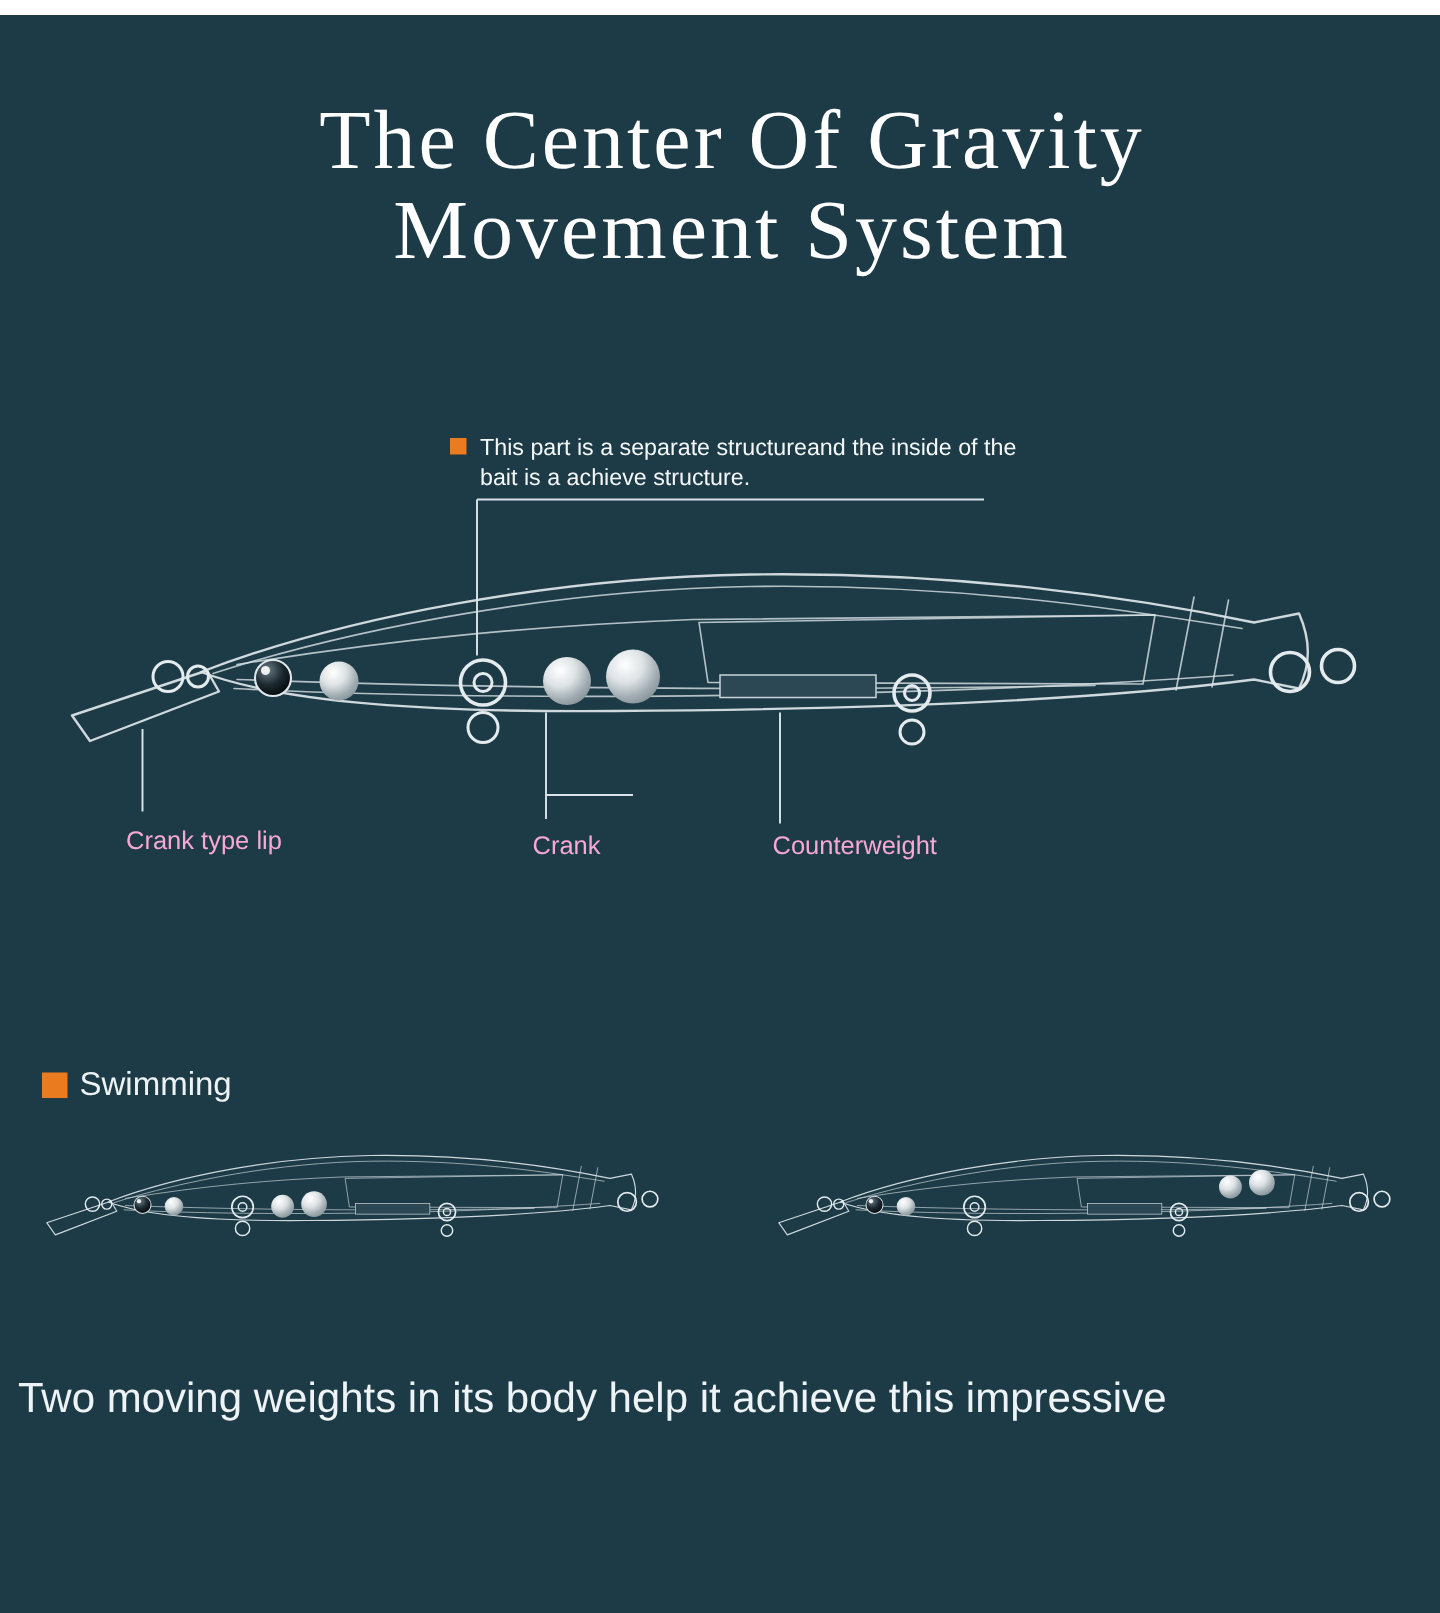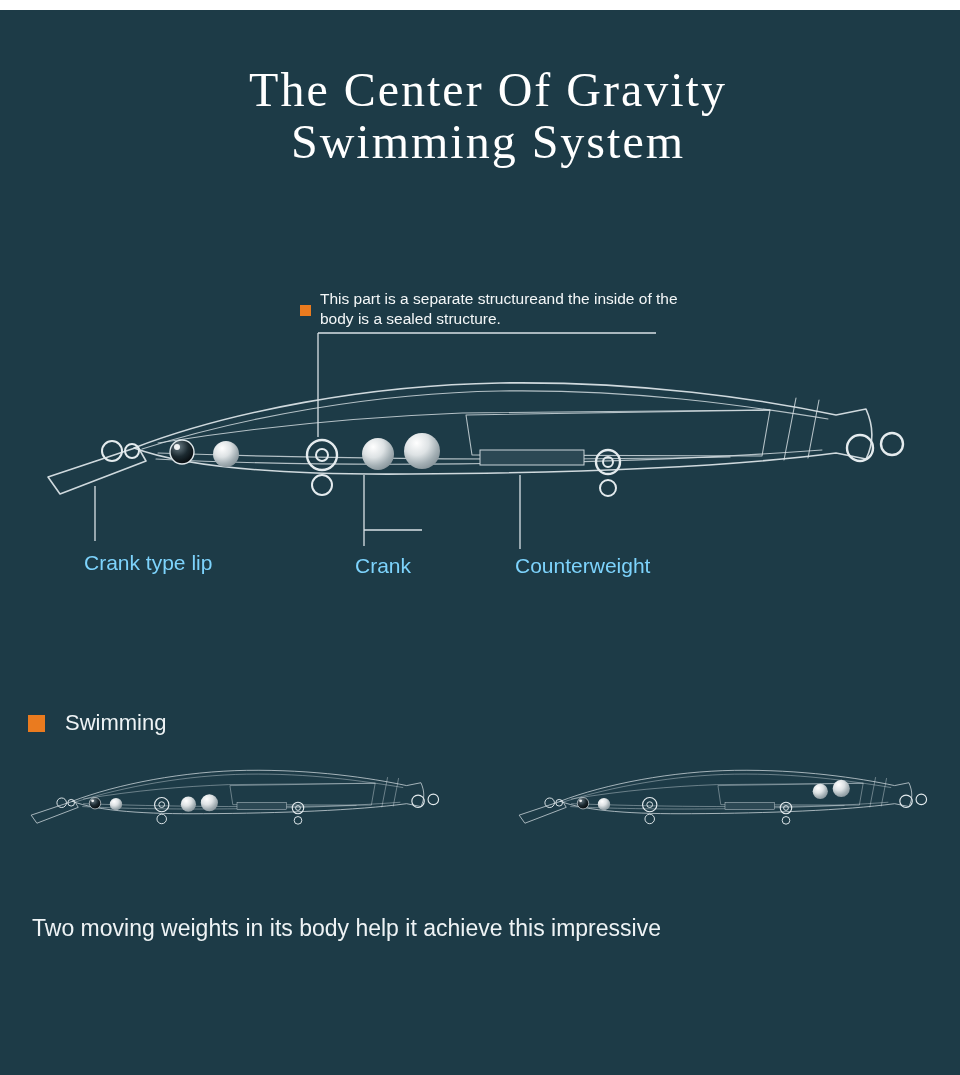--- a/index.html
+++ b/index.html
@@ -10,66 +10,66 @@
   body{
     width:960px;height:1075px;position:relative;overflow:hidden;
     background:var(--background);color:var(--text);
     font-family:"Liberation Sans","DejaVu Sans",sans-serif;
   }
   .page{position:absolute;inset:0}
   .top-strip{position:absolute;top:0;left:0;right:0;height:10px;background:var(--top-strip)}
   .title{
     position:absolute;top:64px;left:0;right:0;margin:0;text-align:center;
     font-family:"Liberation Serif","DejaVu Serif",serif;font-weight:400;
-    font-size:48px;line-height:1.08;letter-spacing:2px;color:#ffffff;padding-left:16px;
+    font-size:56px;line-height:1.08;letter-spacing:2px;color:#ffffff;padding-left:16px;
   }
   .title-line{display:block}
-  .annotation{position:absolute;left:300px;top:289px;display:flex;gap:9px;align-items:center;max-width:480px}
+  .annotation{position:absolute;left:300px;top:289px;display:flex;gap:9px;align-items:flex-start;max-width:480px}
   .bullet{width:17px;height:17px;background:var(--accent);flex:none}
   .bullet.sm{width:11px;height:11px;margin-top:3px}
   .annotation-text{font-size:15.5px;line-height:1.3;color:var(--text)}
   .overlay{position:absolute;left:0;top:0;width:960px;height:1075px;pointer-events:none}
   .lead{stroke:var(--line);stroke-width:1.3;fill:none}
   .lure{position:absolute}
   .lure.main{left:30px;top:355px;width:900px;height:170px}
   .lure.small{width:430px;height:81px;top:757px}
   .swim-lure{left:22px}
   .cast-lure{left:510px}
   .stroke{stroke:var(--line);fill:none;stroke-width:1.6;stroke-linejoin:round;stroke-linecap:round;opacity:.95}
   .stroke.thin{stroke-width:1.1;opacity:.8}
   .ring{stroke:#e4ebee;fill:none;stroke-width:2.4}
   .ring.thin{stroke-width:2}
   .ball{fill:url(#ballGrad)}
-  .diagram-label{position:absolute;font-size:21px;color:#7dd3fc}
+  .diagram-label{position:absolute;font-size:17px;color:#f9a8d4}
   .lip-label{left:84px;top:551px}
   .ball-label{left:355px;top:554px}
   .cw-label{left:515px;top:554px}
-  .section-header{position:absolute;top:710px;display:flex;align-items:center;gap:20px;font-size:22px;color:#eef3f5}
+  .section-header{position:absolute;top:710px;display:flex;align-items:center;gap:8px;font-size:22px;color:#eef3f5}
   .section-header.swim{left:28px}
   .section-header.cast{left:512px}
-  .footer{position:absolute;left:32px;top:912px;font-size:23px;line-height:1.45;color:#eef3f5}
+  .footer{position:absolute;left:12px;top:912px;font-size:28px;line-height:1.45;color:#eef3f5}
   .lure-defs{position:absolute;width:0;height:0;overflow:hidden}
 </style>
 </head>
 <body>
 
 <div class="page">
 
   <div class="top-strip"></div>
 
   <h1 class="title">
     <span class="title-line">The Center Of Gravity</span>
-    <span class="title-line">Swimming System</span>
+    <span class="title-line">Movement System</span>
   </h1>
 
   <div class="annotation">
     <span class="bullet sm"></span>
     <div class="annotation-text">
       <div>This part is a separate structureand the inside of the</div>
-      <div>body is a sealed structure.</div>
+      <div>bait is a achieve structure.</div>
     </div>
   </div>
 
   <svg class="lure-defs" aria-hidden="true">
     <defs>
       <radialGradient id="ballGrad" cx="35%" cy="28%" r="75%">
         <stop offset="0%" stop-color="#ffffff"></stop>
         <stop offset="45%" stop-color="#dde2e4"></stop>
         <stop offset="80%" stop-color="#a2aeb3"></stop>
         <stop offset="100%" stop-color="#8a979d"></stop>

